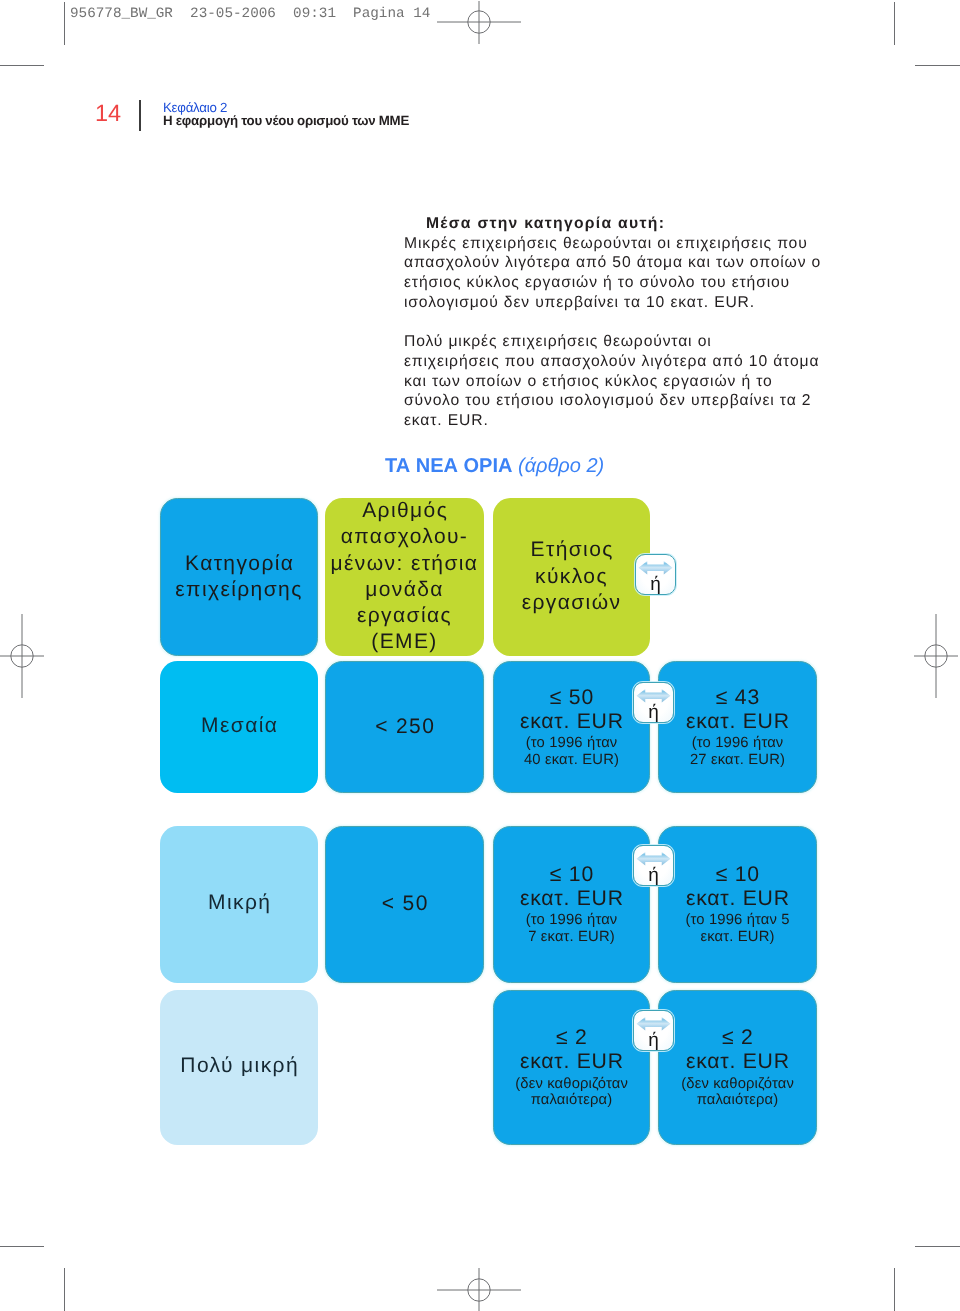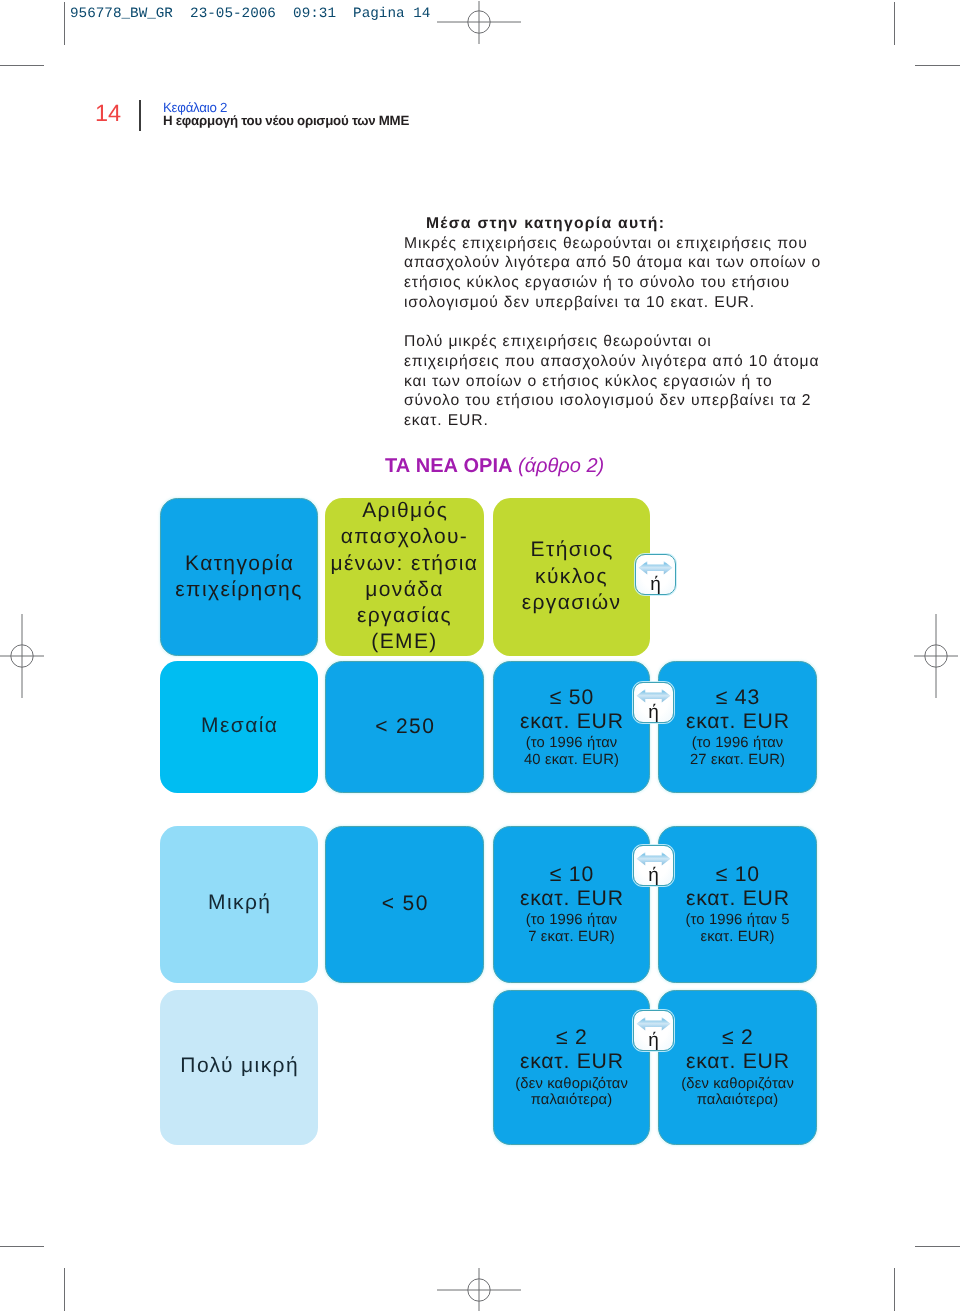--- a/index.html
+++ b/index.html
@@ -3,21 +3,21 @@
 <meta charset="utf-8">
 <style>
   html,body{margin:0;padding:0;}
   body{width:960px;height:1311px;background:#fff;overflow:hidden;text-rendering:geometricPrecision;
        font-family:"Liberation Sans","DejaVu Sans",sans-serif;
        -webkit-font-smoothing:antialiased;}
   .page{position:relative;width:960px;height:1311px;backface-visibility:hidden;}
   .crop-line{position:absolute;background:#6d6e71;}
   .regmark{position:absolute;}
   .printhdr{position:absolute;font-family:"Liberation Mono","DejaVu Sans Mono",monospace;
-    color:#0c4a6e;white-space:pre;text-align:right;}
+    color:#737373;white-space:pre;text-align:right;}
 
   .grid{position:absolute;left:0;top:0;width:960px;height:1311px;}
   .cell{position:absolute;border-radius:17.5px;box-sizing:border-box;filter:opacity(1);
         display:flex;align-items:center;justify-content:center;text-align:center;}
   .cell.plain{background:#0ea5e9;border:1.3px solid #49a5b0;
               box-shadow:0 0 2px 0.3px rgba(196,240,248,0.55);justify-content:center;}
   .cell.green{background:#c1d931;}
   .cell.fillA{background:#00bdf2;}
   .cell.fillB{background:#92dcf8;}
   .cell.fillC{background:#c7e8f8;}
@@ -101,21 +101,21 @@
 απασχολούν λιγότερα από 50 άτομα και των οποίων ο
 ετήσιος κύκλος εργασιών ή το σύνολο του ετήσιου
 ισολογισμού δεν υπερβαίνει τα 10 εκατ. EUR.</div>
     <div style="font-size:15.7px;line-height:19.7px;white-space:pre-line;margin-top:19.7px;">Πολύ μικρές επιχειρήσεις θεωρούνται οι
 επιχειρήσεις που απασχολούν λιγότερα από 10 άτομα
 και των οποίων ο ετήσιος κύκλος εργασιών ή το
 σύνολο του ετήσιου ισολογισμού δεν υπερβαίνει τα 2
 εκατ. EUR.</div>
   </div>
 
-  <div style="position:absolute;left:385px;top:455px;font-size:20px;color:#a21caf;white-space:nowrap;">
+  <div style="position:absolute;left:385px;top:455px;font-size:20px;color:#3b82f6;white-space:nowrap;">
     <span style="font-weight:bold;">ΤΑ ΝΕΑ ΟΡΙΑ</span>
     <span style="font-style:italic;">(άρθρο 2)</span>
   </div>
 
   <div class="grid">
 
     <div class="cell c1 r0 plain">
       <span class="celltxt">Κατηγορία
 επιχείρησης</span>
     </div>

